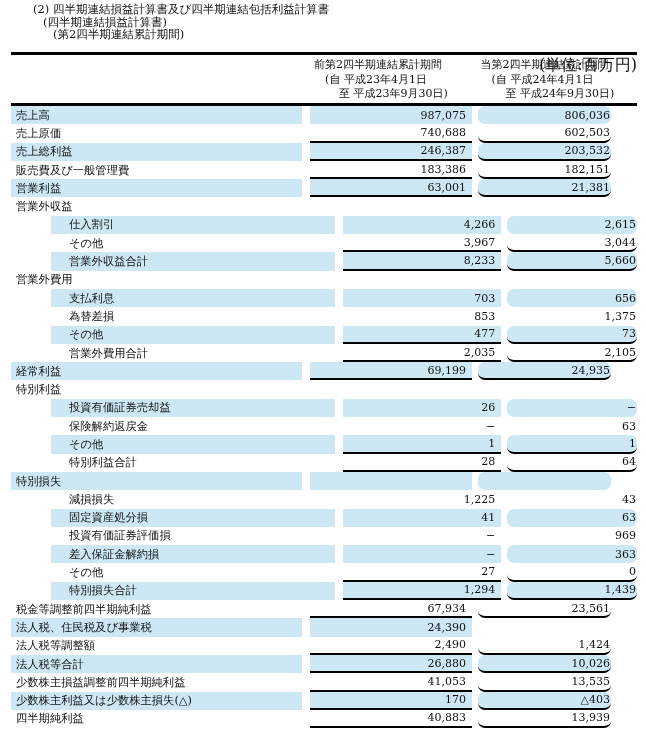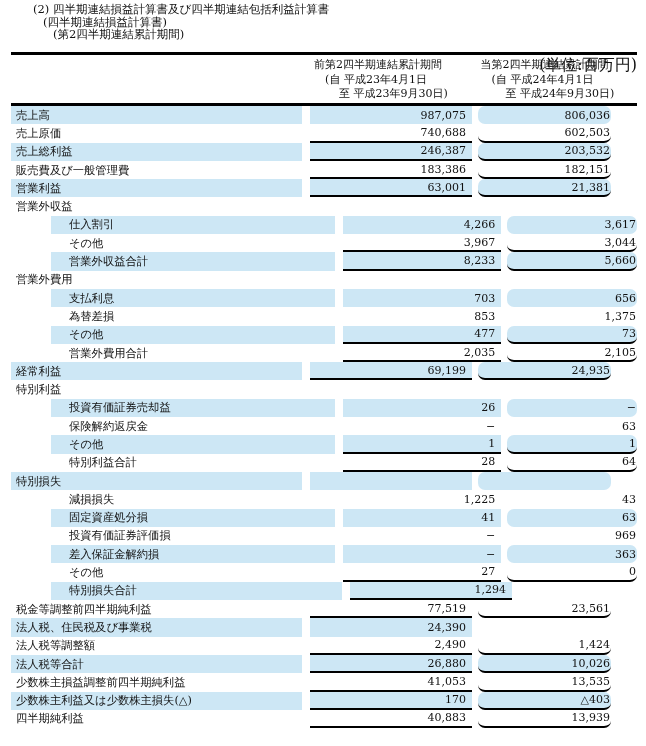--- a/index.html
+++ b/index.html
@@ -108,21 +108,21 @@
         <div class="cell val v2 ul">21,381</div>
       </div>
       <div class="row">
         <div class="cell label">営業外収益</div>
         <div class="cell val v1"></div>
         <div class="cell val v2"></div>
       </div>
       <div class="row alt">
         <div class="cell label ind">仕入割引</div>
         <div class="cell val v1">4,266</div>
-        <div class="cell val v2">3,617</div>
+        <div class="cell val v2">2,615</div>
       </div>
       <div class="row">
         <div class="cell label ind">その他</div>
         <div class="cell val v1 ul">3,967</div>
         <div class="cell val v2 ul">3,044</div>
       </div>
       <div class="row alt">
         <div class="cell label ind">営業外収益合計</div>
         <div class="cell val v1 ul">8,233</div>
         <div class="cell val v2 ul">5,660</div>
@@ -208,24 +208,25 @@
         <div class="cell val v2">363</div>
       </div>
       <div class="row">
         <div class="cell label ind">その他</div>
         <div class="cell val v1 ul">27</div>
         <div class="cell val v2 ul">0</div>
       </div>
       <div class="row alt">
         <div class="cell label ind">特別損失合計</div>
         <div class="cell val v1 ul">1,294</div>
+        <div class="cell val v2 ul">1,439</div>
       </div>
       <div class="row">
         <div class="cell label">税金等調整前四半期純利益</div>
-        <div class="cell val v1 ul">77,519</div>
+        <div class="cell val v1 ul">67,934</div>
         <div class="cell val v2 ul">23,561</div>
       </div>
       <div class="row alt">
         <div class="cell label">法人税、住民税及び事業税</div>
         <div class="cell val v1">24,390</div>
       </div>
       <div class="row">
         <div class="cell label">法人税等調整額</div>
         <div class="cell val v1 ul">2,490</div>
         <div class="cell val v2 ul">1,424</div>

